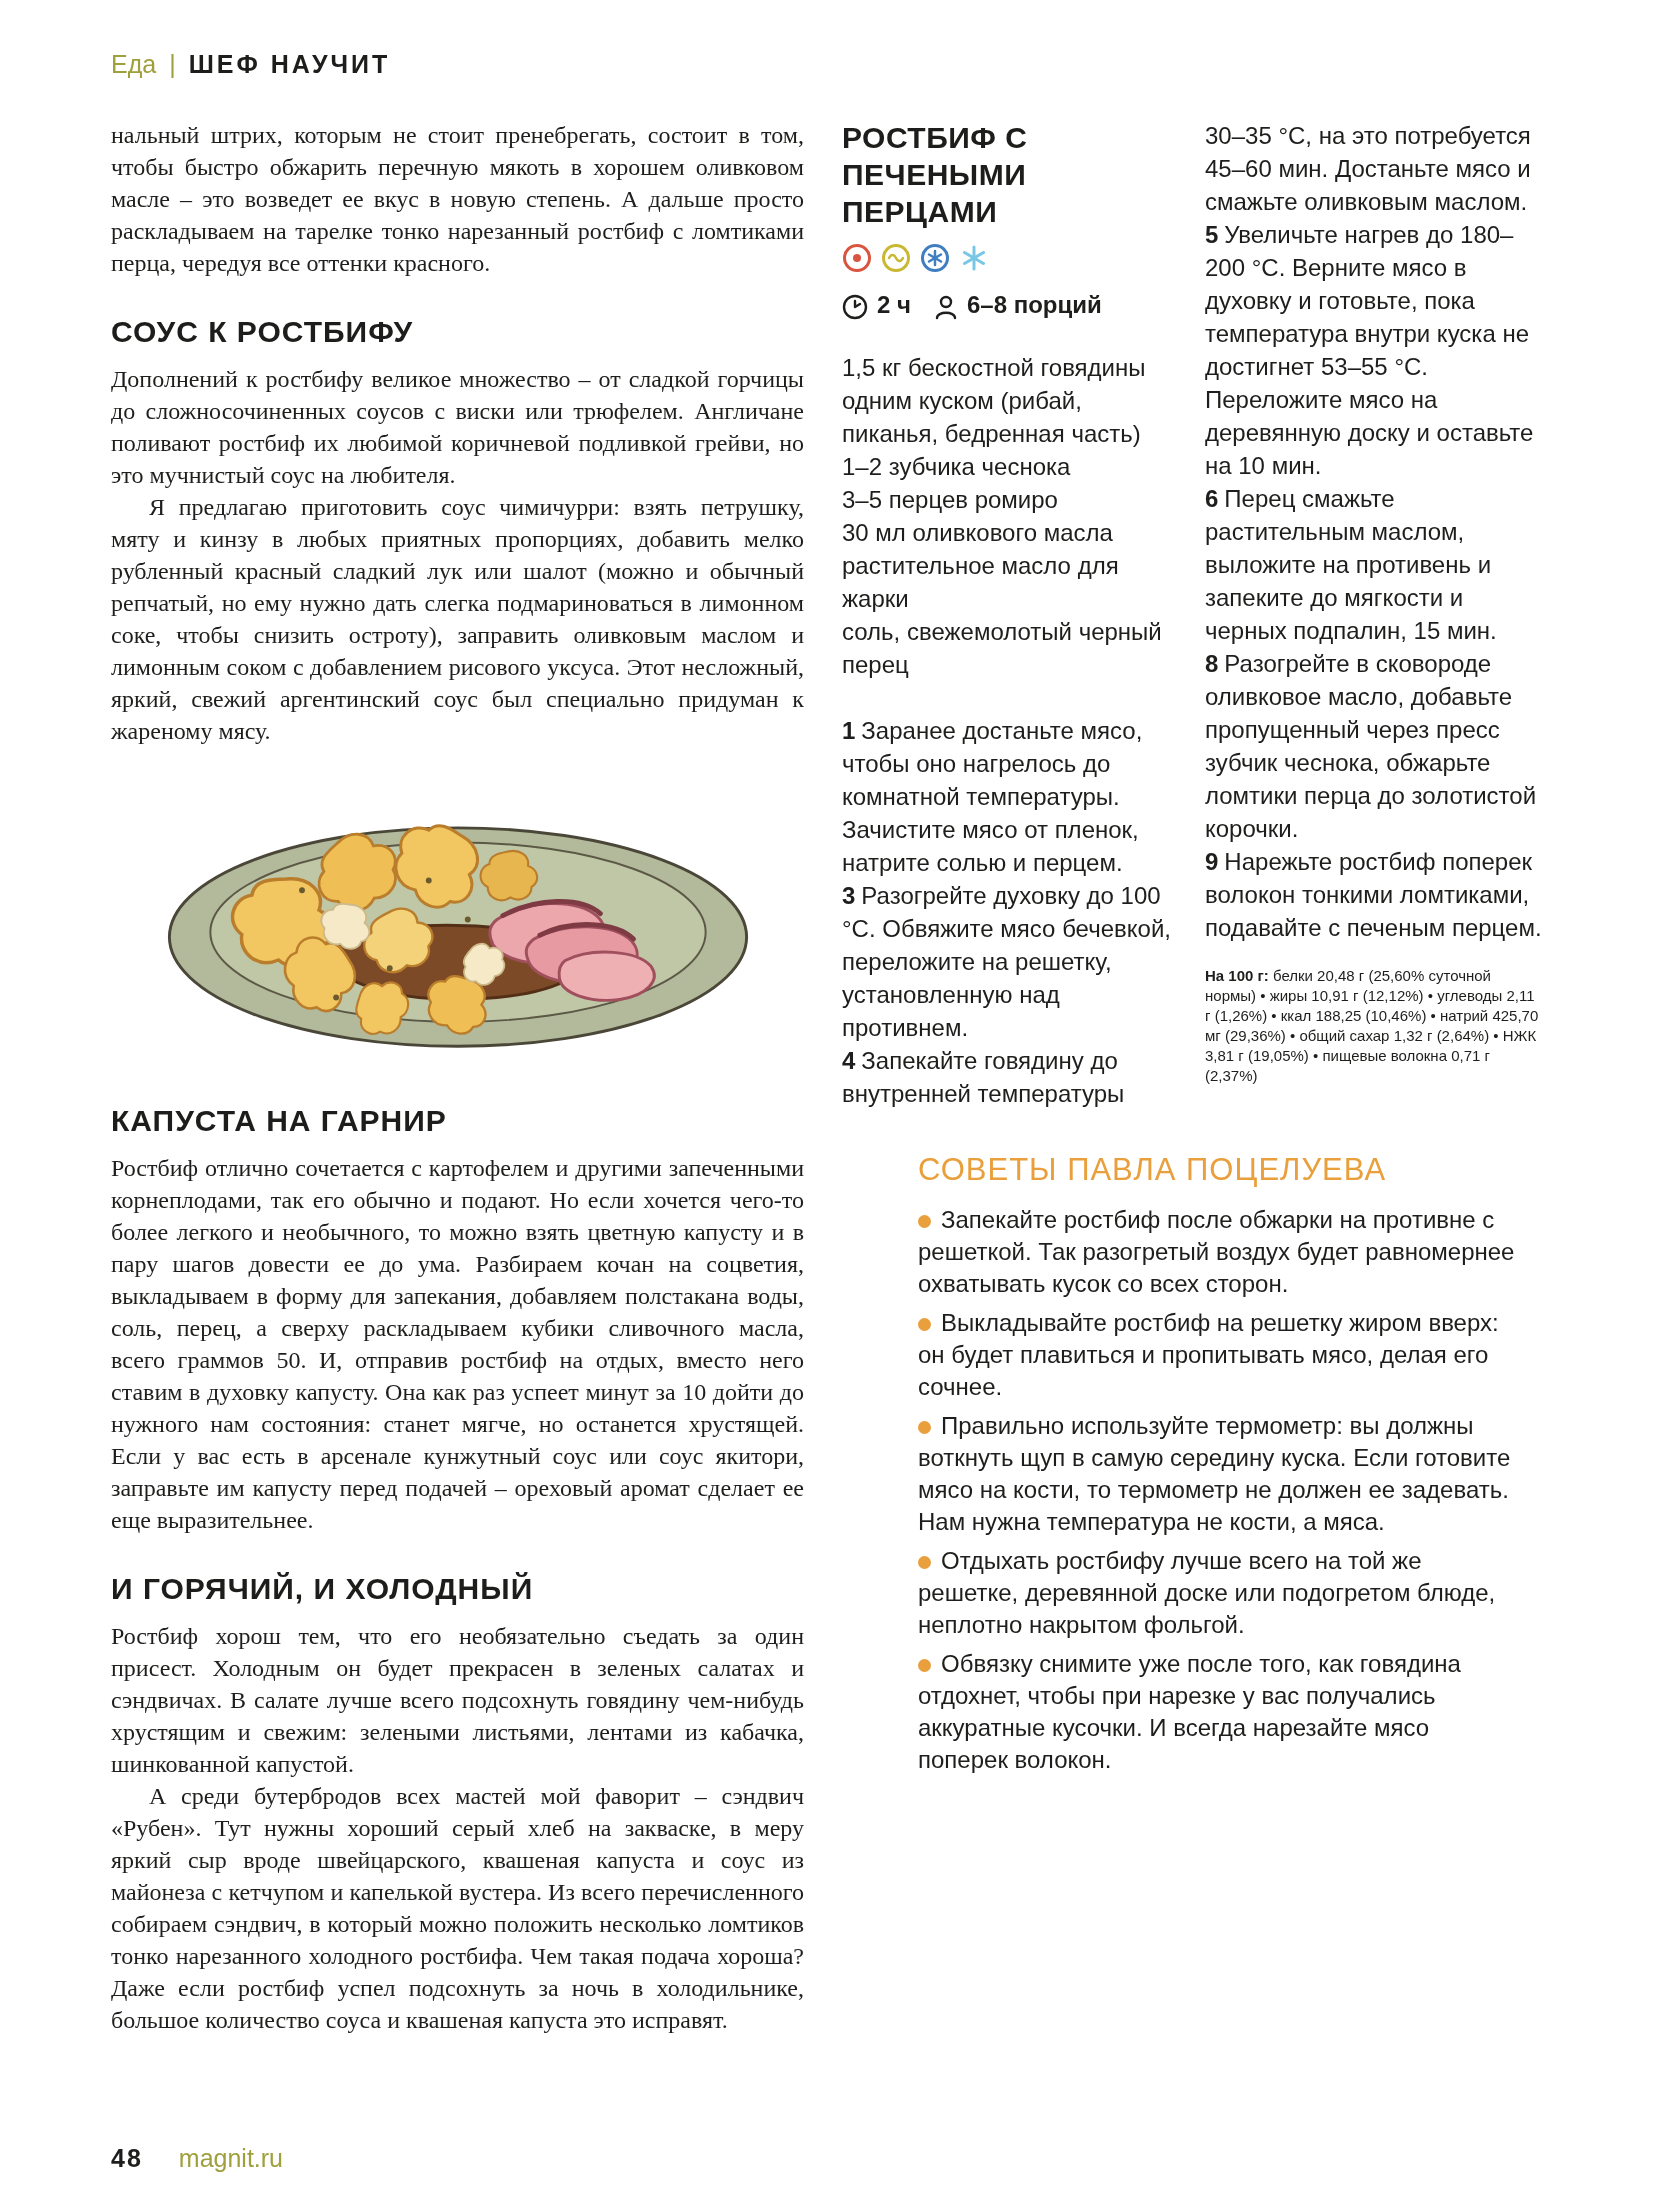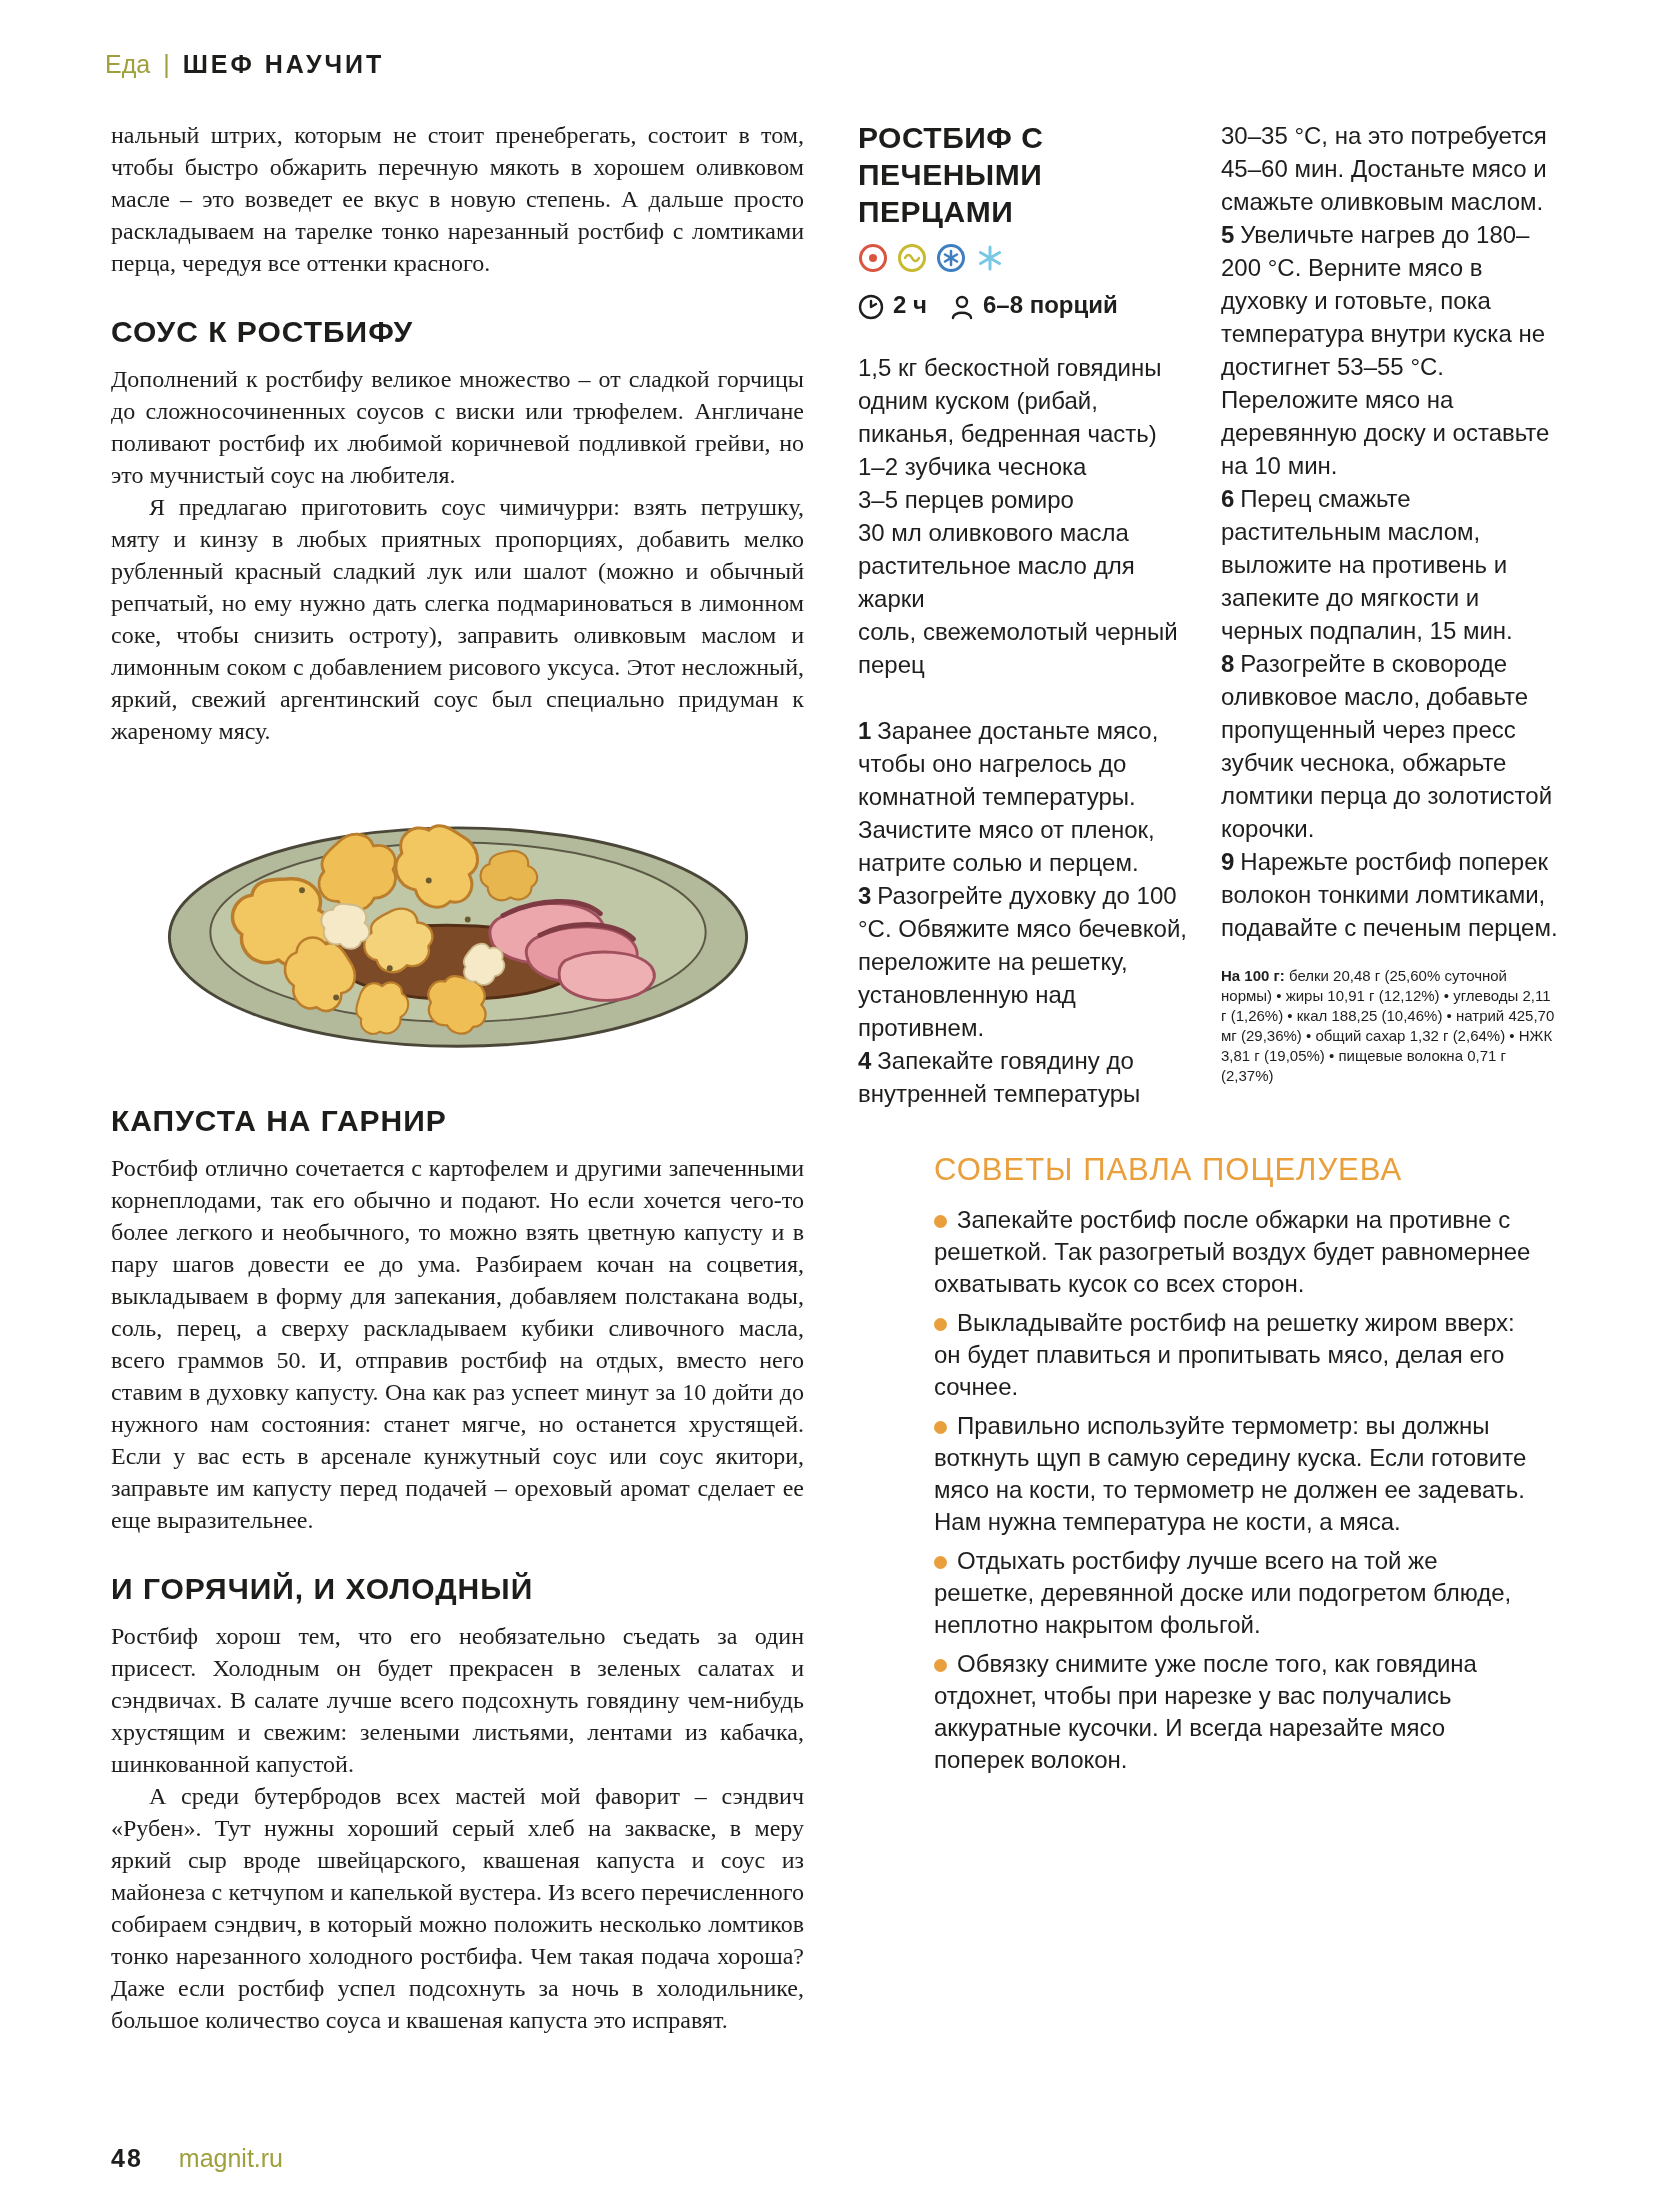--- a/index.html
+++ b/index.html
@@ -2,37 +2,37 @@
 <html lang="ru"><head>
 <meta charset="utf-8">
 <style>
   * { margin:0; padding:0; box-sizing:border-box; }
   html,body { background:#ffffff; }
   .page {
     position:relative; width:1656px; height:2203px; background:#ffffff;
     font-family:"Liberation Sans", sans-serif; color:#1e1e1c; overflow:hidden;
   }
   
-  .page-header { position:absolute; top:50px; left:105px; font-size:25px; display:flex; align-items:baseline; }
+  .page-header { position:absolute; top:50px; left:111px; font-size:25px; display:flex; align-items:baseline; }
   .rubric { color:#9fa03c; }
   .hdr-div { color:#9fa03c; margin:0 13px; font-weight:300; }
   .hdr-title { font-weight:900; letter-spacing:3px; color:#1d1d1b; }
 
   
   .content { position:absolute; top:119px; left:111px; width:1430px; display:flex; gap:38px; }
 
   
   .col-feature { width:693px; flex:none; }
   .col-feature p { font:24px/32px "Liberation Serif", serif; text-align:justify; color:#1e1e1c; }
   .col-feature p.indent { text-indent:38px; }
   h2.sec { font-size:30px; font-weight:900; letter-spacing:1px; margin:36px 0 14px; color:#1d1d1b; }
   .illustration { text-align:center; margin:24px 0 4px; }
 
   
-  .right-region { flex:1;margin-left:16px; }
+  .right-region { flex:1; }
   .recipe-grid { display:flex; gap:26px; }
   .recipe-col { width:337px; flex:none; font-size:24px; line-height:33px; }
   .recipe-title { font-size:30px; line-height:37px; font-weight:900; letter-spacing:0.5px; margin-bottom:13px; color:#1d1d1b; }
   .attr-row { display:flex; align-items:center; gap:9px; margin-bottom:15px; }
   .meta-row { display:flex; align-items:center; gap:9px; font-weight:700; margin-bottom:30px; }
   .meta-row .servings-icon { margin-left:14px; }
   .ingredients { margin-bottom:33px; }
   .ingredients p { margin:0; }
   .step { margin:0; }
   .step b { margin-right:6px; }

